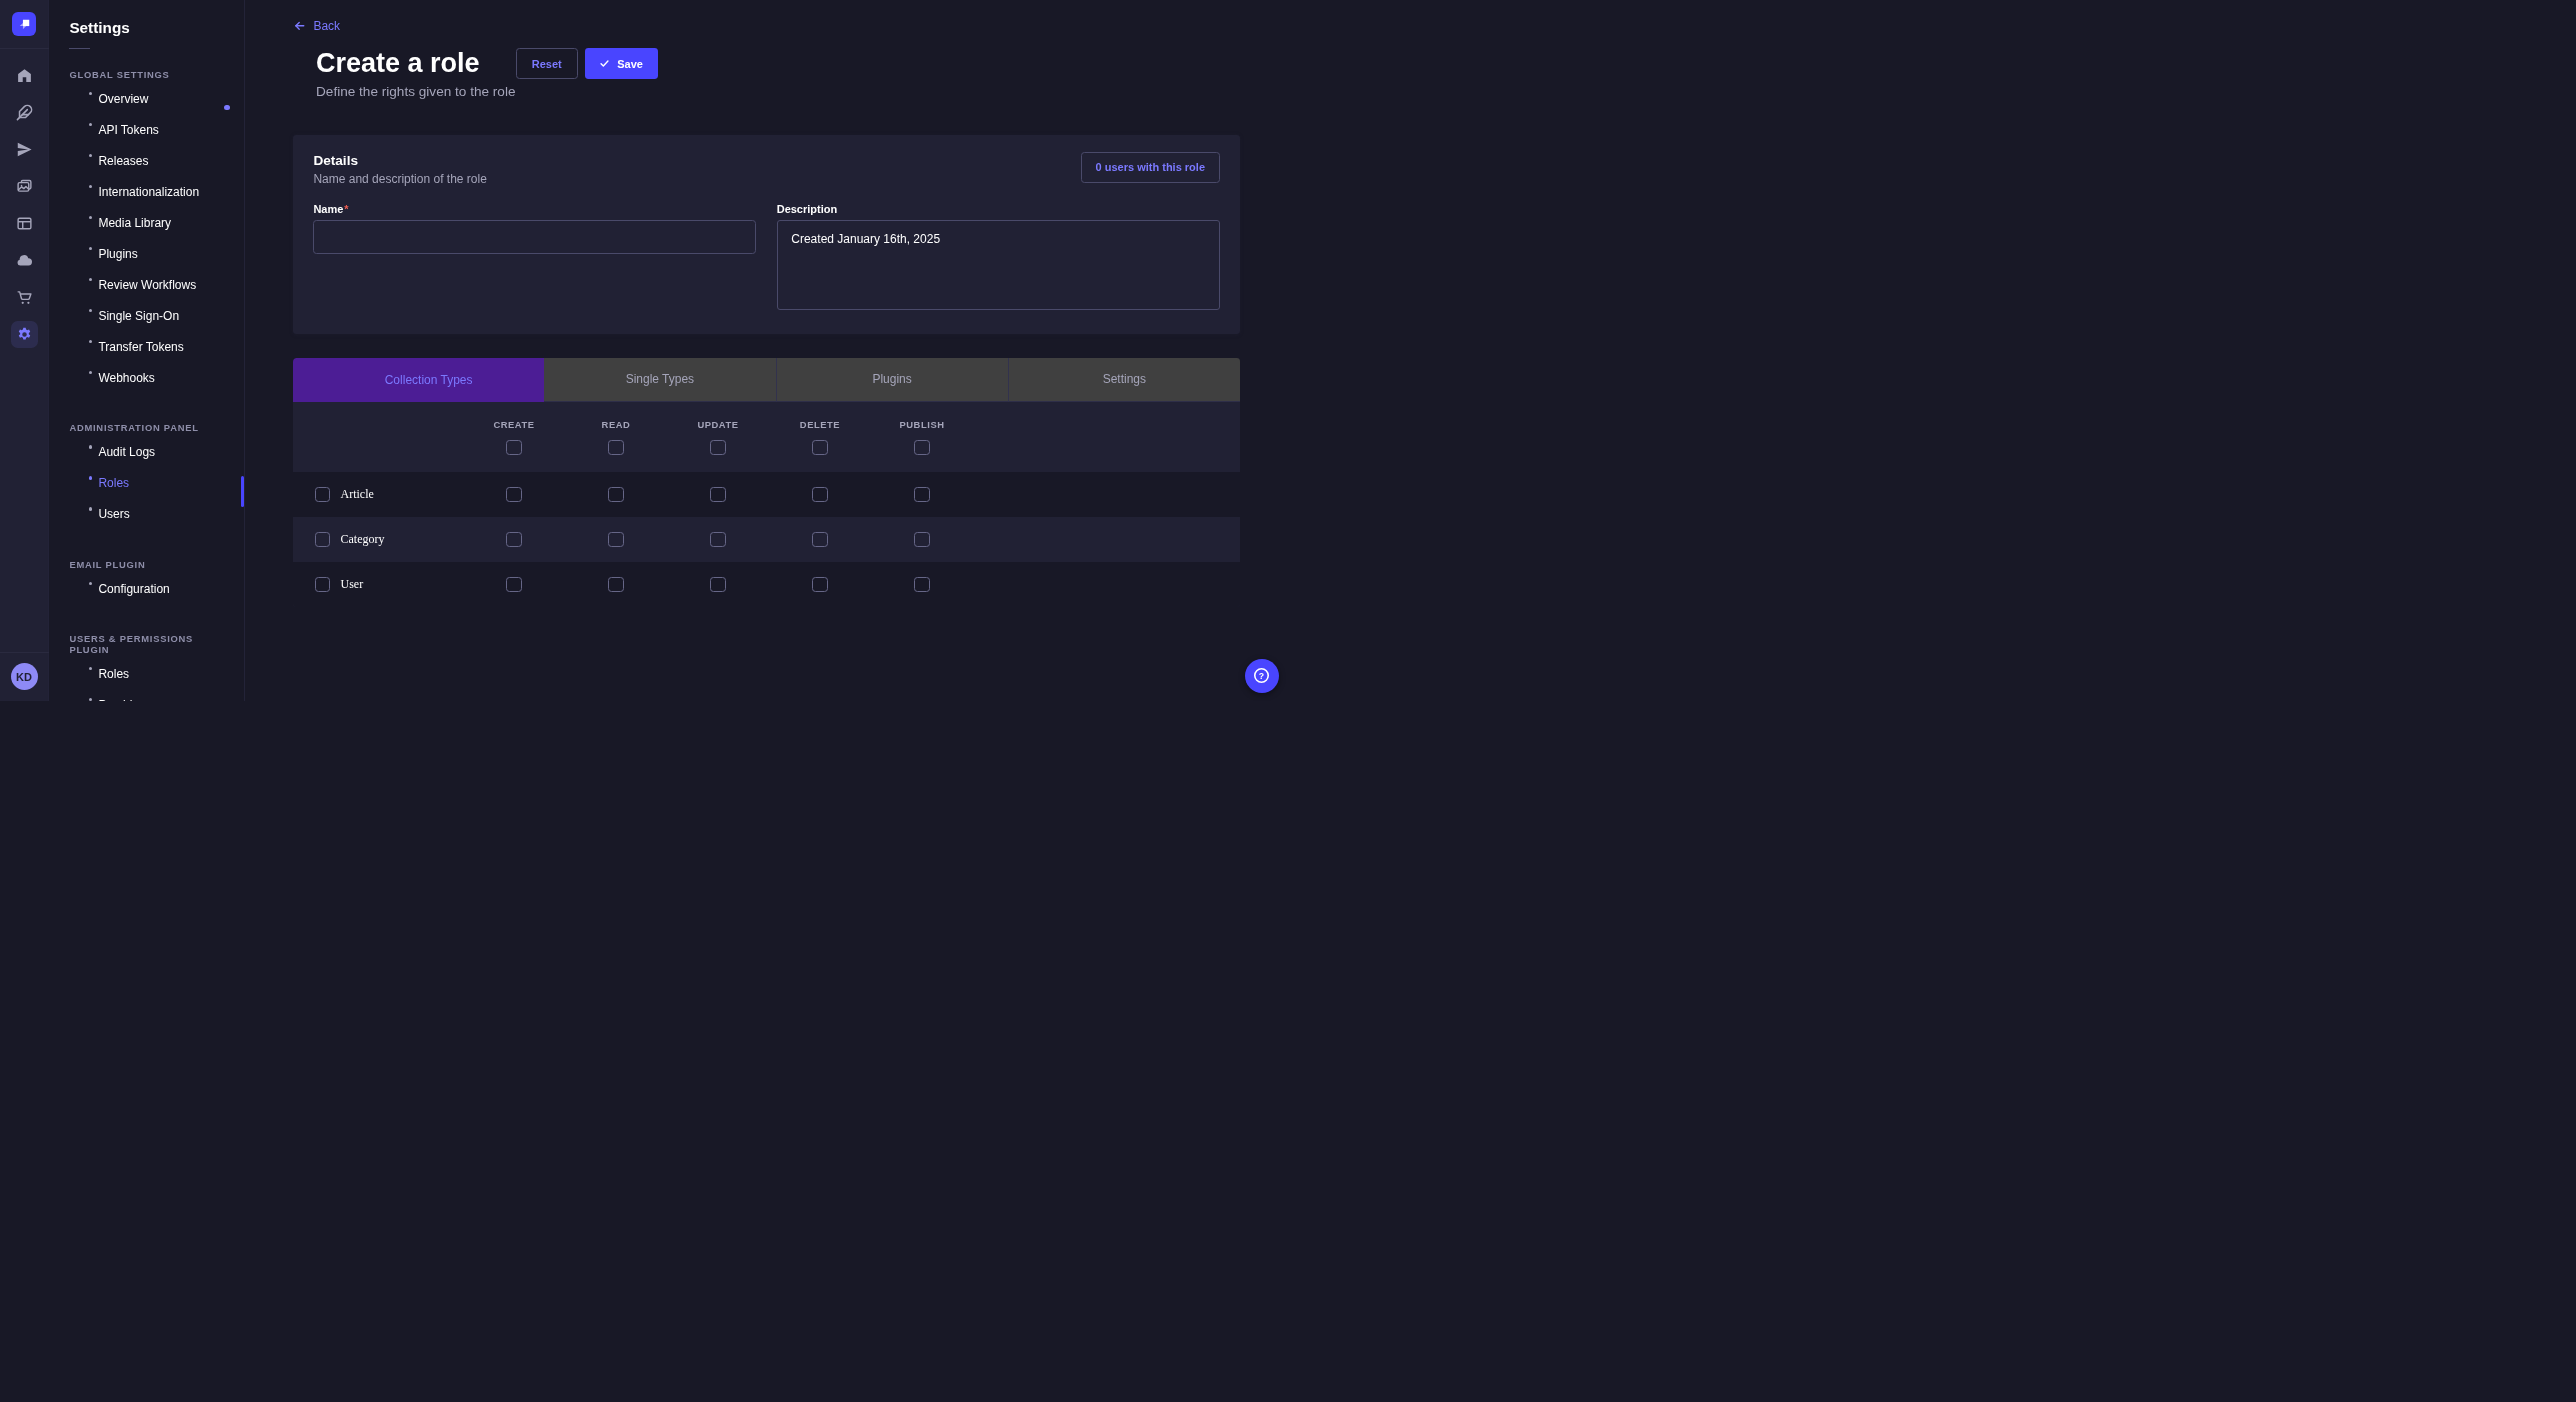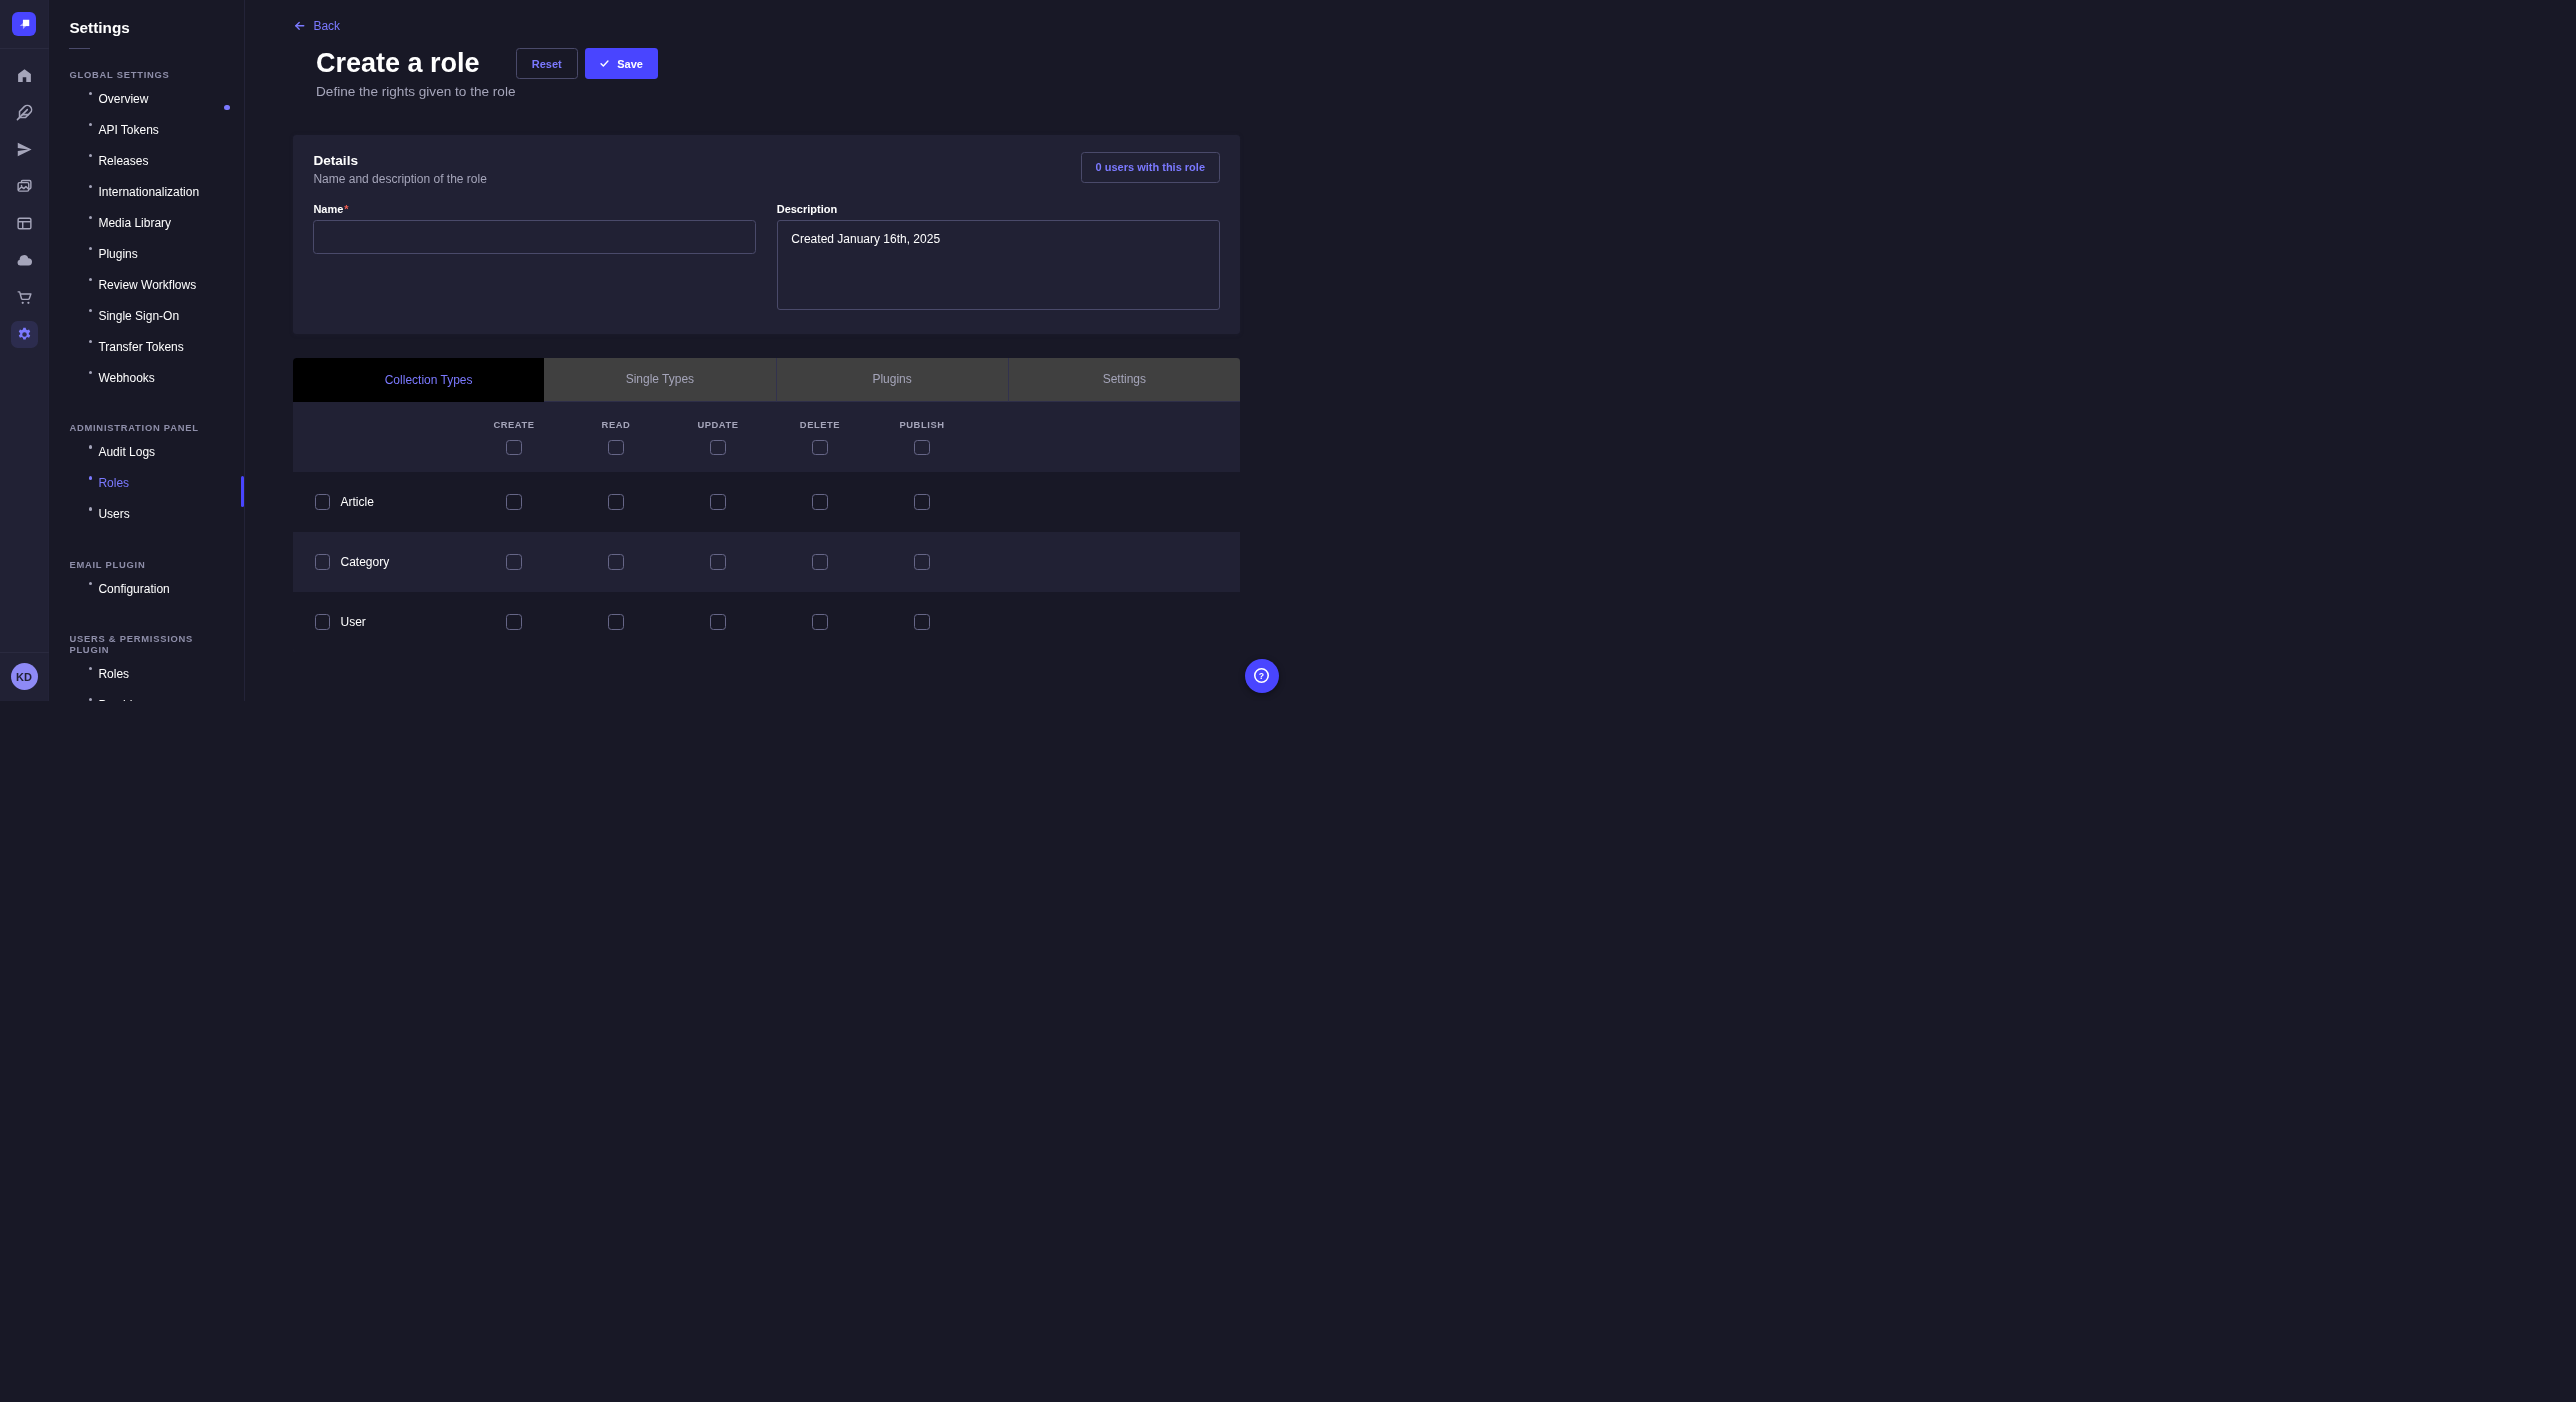--- a/index.html
+++ b/index.html
@@ -75,34 +75,34 @@
                 color:#ffffff; font-size:12px; padding:0 13.6px; font-family:"Liberation Sans",sans-serif; }
   .textarea { width:100%; height:90px; background:#212134; border:0.9px solid #4a4a6a; border-radius:3px;
               color:#ffffff; font-size:12px; padding:9.4px 13.6px; resize:none; line-height:17px;
               font-family:"Liberation Sans",sans-serif; }
 
   
   .perm-card { margin-top:24px; border-radius:3.4px; overflow:hidden; background:transparent; }
   .tab-bar { display:flex; height:44px; }
   .tab { flex:1; display:flex; align-items:center; justify-content:center; font-size:12px;
          cursor:pointer; }
-  .tab.active { background:#000000; color:#7b79ff; font-weight:500; border-top-left-radius:3.4px;padding-left:20px; }
+  .tab.active { background:#4c1d95; color:#7b79ff; font-weight:500; border-top-left-radius:3.4px;padding-left:20px; }
   .tab.inactive { background:#404040; color:#a5a5ba; border-bottom:0.9px solid #2e2e48; }
   .tab.divided { border-left:0.9px solid #32324d; }
   .perm-body { background:#212134; }
   .perm-grid { display:grid; grid-template-columns:170px 102px 102px 102px 102px 102px 1fr;
                align-items:center; }
   .perm-head { padding:17px 0 17px; }
   .col-label { text-align:center; color:#a5a5ba; font-size:9.4px; font-weight:bold;
                letter-spacing:0.06em; }
   .head-cbs { margin-top:10.2px; }
   .ccell { display:flex; justify-content:center; }
   .cb { width:15.3px; height:15.3px; border:1.3px solid #666687; border-radius:3.4px; background:transparent;
         cursor:pointer; display:inline-block; }
-  .perm-row { height:60px; }
+  .perm-row { height:45px;font-family:Liberation Serif, serif; }
   .perm-row:nth-child(odd) { background:#181826; }
   .perm-row:nth-child(even) { background:#212134; }
   .name-cell { display:flex; align-items:center; padding-left:22px; }
   .name-cell .row-name { margin-left:10.2px; color:#ffffff; font-size:12px; }
 
   
   .help-fab { position:absolute; right:9.4px; bottom:8.5px; width:34px; height:34px; border-radius:50%;
               background:#4945ff; display:flex; align-items:center; justify-content:center;
               cursor:pointer; box-shadow:0 1.7px 6.8px rgba(0,0,0,0.4); }
 </style>

